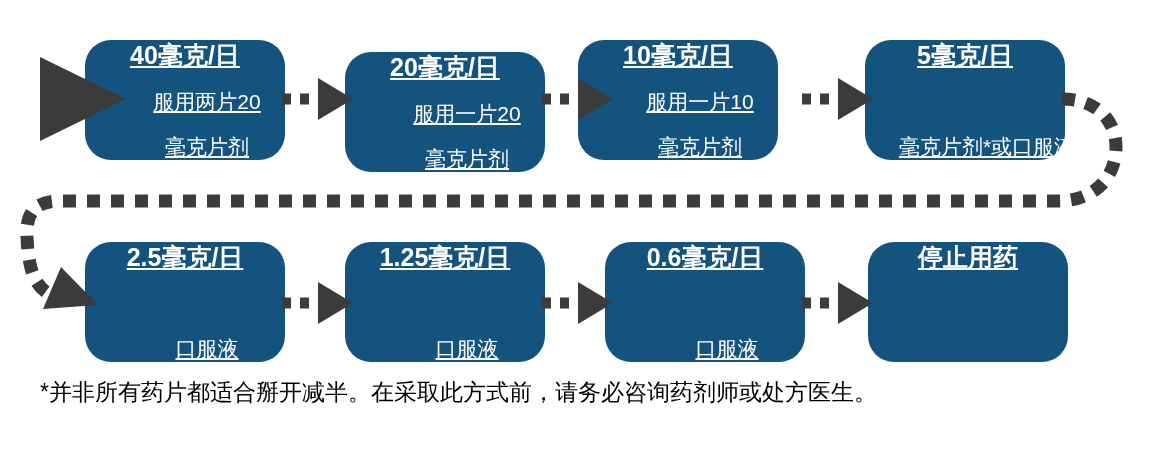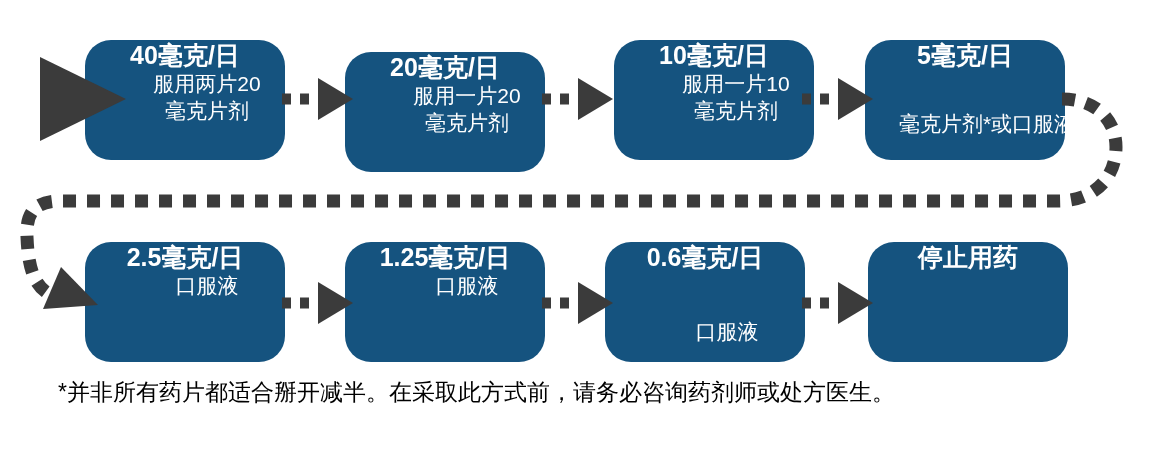--- a/index.html
+++ b/index.html
@@ -43,40 +43,41 @@
   .box {
     position: absolute;
     width: 200px;
     height: 120px;
     background: #15537F;
     border-radius: 26px;
     color: #ffffff;
     display: flex;
     flex-direction: column;
     align-items: center;
-    justify-content: flex-start;
+    justify-content: space-between;
     text-align: center;
     z-index: 1;
+    text-decoration: underline;
   }
   .box-title {
     font-size: 25px;
     font-weight: 700;
     line-height: 30px;
     white-space: nowrap;
   }
   .box-line {
     font-size: 21px;
     font-weight: 400;
     line-height: 27px;
     white-space: nowrap;
     margin-left: 44px;
   }
   .footnote {
     position: absolute;
-    left: 58px;
+    left: 40px;
     top: 377px;
     font-size: 23px;
     color: #000000;
     z-index: 1;
     white-space: nowrap;
   }
 </style>
 </head>
 <body>
 
@@ -113,21 +114,21 @@
     <div class="box-line">服用两片20</div>
     <div class="box-line">毫克片剂</div>
   </div>
 
   <div class="box" style="left:345px; top:52px;">
     <div class="box-title">20毫克/日</div>
     <div class="box-line">服用一片20</div>
     <div class="box-line">毫克片剂</div>
   </div>
 
-  <div class="box" style="left:614px; top:40px;">
+  <div class="box" style="left:578px; top:40px;">
     <div class="box-title">10毫克/日</div>
     <div class="box-line">服用一片10</div>
     <div class="box-line">毫克片剂</div>
   </div>
 
   <div class="box" style="left:865px; top:40px;gap:40px;">
     <div class="box-title">5毫克/日</div>
     <div class="box-line">毫克片剂*或口服液</div>
   </div>
 

